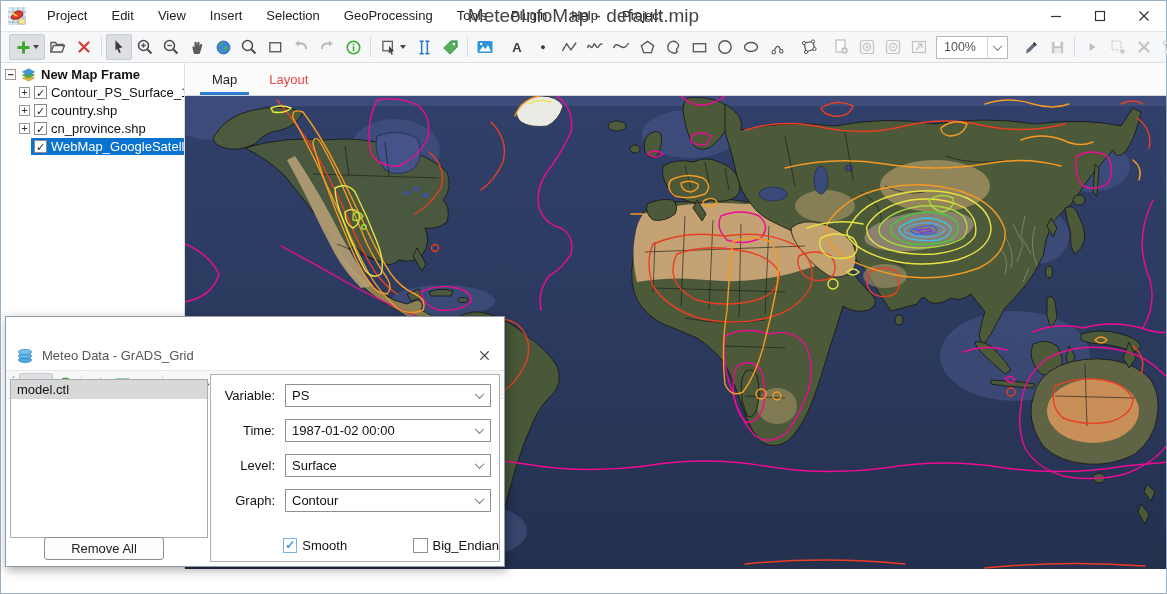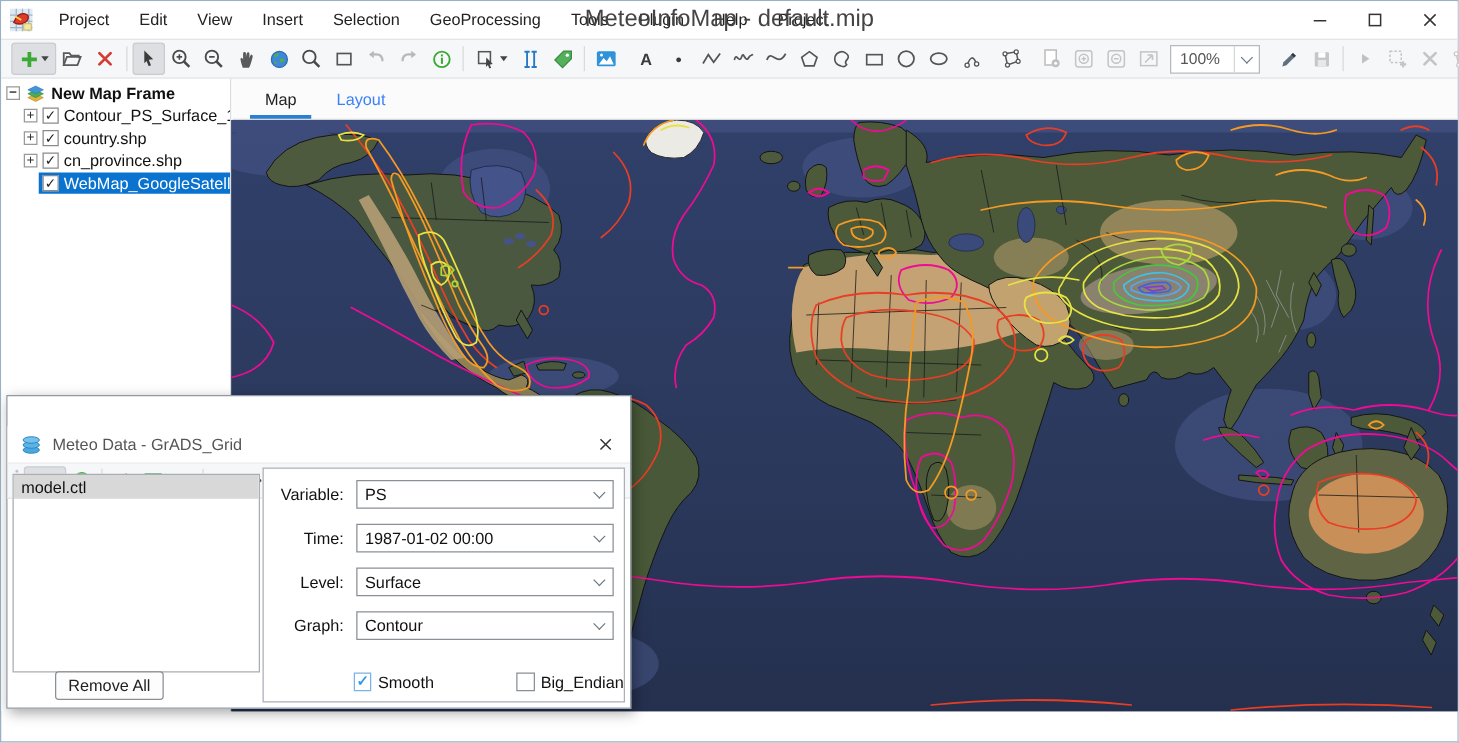--- a/index.html
+++ b/index.html
@@ -36,21 +36,21 @@
   .exp-box { width:11px; height:11px; border:1px solid #999; background:#fff; font-size:10px; line-height:9px; text-align:center; color:#333; flex:0 0 auto; margin-right:4px; font-family:"DejaVu Sans Mono", monospace; }
   .tree-item { padding-left:18px; margin-top:1px; }
   .tree-item.noexp { padding-left:33px; }
   .cbx { width:13px; height:13px; border:1px solid #8a8a8a; background:#fff; margin-right:4px; flex:0 0 auto; font-size:11px; line-height:12px; text-align:center; color:#222; }
   .tree-item.selected { background:#0a72cf; color:#fff; margin-left:30px; padding-left:3px; }
   .layericon { width:17px; height:16px; margin-right:4px; flex:0 0 auto; }
   .tree-label { overflow:hidden; }
 
   
   .tabstrip { position:absolute; left:185px; top:62px; right:0; height:33px; background:#fbfbfb; border-bottom:1px solid #d6d9dc; display:flex; align-items:flex-end; padding-left:10px; }
-  .tab { font-size:13px; color:#3b82f6; padding:7px 16px 8px; position:relative; }
+  .tab { font-size:13px; color:#ef4444; padding:7px 16px 8px; position:relative; }
   .tab.active { color:#222; }
   .tab.active::after { content:""; position:absolute; left:4px; right:4px; bottom:0; height:3px; background:#2a7fd0; }
 
   
   .map-area { position:absolute; left:184px; top:95px; right:0; bottom:24px; overflow:hidden; background:#2c3a5e; }
 
   
   .statusbar { position:absolute; left:0; bottom:0; width:100%; height:24px; background:#f1f2f3; border-top:1px solid #d9dcdf; display:flex; align-items:center; font-size:12.5px; color:#222; }
   .statusbar .mode { margin-left:8px; width:105px; }
   .statusbar .coords { margin-left:4px; }
@@ -59,21 +59,21 @@
   .dialog { position:absolute; left:4px; top:315px; width:500px; height:251px; background:#fff; border:1px solid #8f9aa5; box-shadow:2px 3px 10px rgba(0,0,0,.35); z-index:50; }
   .dlg-title { height:30px; display:flex; align-items:center; background:#fff; border-bottom:1px solid #e8e8e8;margin-top:24px; }
   .dlg-title .dbicon { width:18px; height:18px; margin:0 8px 0 10px; }
   .dlg-title .txt { font-size:13px; color:#555; flex:1; }
   .dlg-close { width:40px; height:30px; display:flex; align-items:center; justify-content:center; color:#333; }
   .dlg-toolbar { height:28px; background:#f6f7f8; border-bottom:1px solid #e2e4e6; display:flex; align-items:center; padding:0 2px; }
   .dlg-toolbar .ti { width:24px; height:24px; }
   .dlg-toolbar .ti.wide { width:34px; }
   .file-list { position:absolute; left:4px; top:62px; width:198px; height:159px; border:1px solid #a8adb2; background:#fff; font-size:13px; overflow:hidden; }
   .file-item { padding:2px 6px; background:#d8d8d8; color:#111; }
-  .remove-all { position:absolute; left:38px; top:220px; width:87px; height:23px; background:#fdfdfd; border:1px solid #8a8f94; border-radius:3px; font-size:13px; color:#222; display:flex; align-items:center; justify-content:center; }
+  .remove-all { position:absolute; left:38px; top:220px; width:120px; height:23px; background:#fdfdfd; border:1px solid #8a8f94; border-radius:3px; font-size:13px; color:#222; display:flex; align-items:center; justify-content:center; }
   .form-panel { position:absolute; left:204px; top:57px; right:4px; bottom:4px; border:1px solid #abb0b5; background:#fff; }
   .form-row { display:flex; align-items:center; margin-top:12px; }
   .form-row:first-child { margin-top:9px; }
   .form-label { width:64px; text-align:right; font-size:13px; color:#111; margin-right:10px; flex:0 0 auto; }
   .combo { flex:1; margin-right:8px; height:23px; border:1px solid #8a9096; background:#fff; display:flex; align-items:center; }
   .combo .cval { flex:1; font-size:13px; color:#111; padding-left:6px; white-space:nowrap; overflow:hidden; }
   .combo .dd { width:22px; height:100%; display:flex; align-items:center; justify-content:center; }
   .check-row { position:absolute; left:0; right:0; bottom:8px; display:flex; align-items:center; font-size:13px; color:#111; }
   .cb { width:15px; height:15px; border:1px solid #8a8f94; background:#fff; margin-right:5px; font-size:12px; line-height:13px; text-align:center; }
   .cb.checked { border-color:#7ab4e4; color:#2e9be6; font-weight:bold; }

